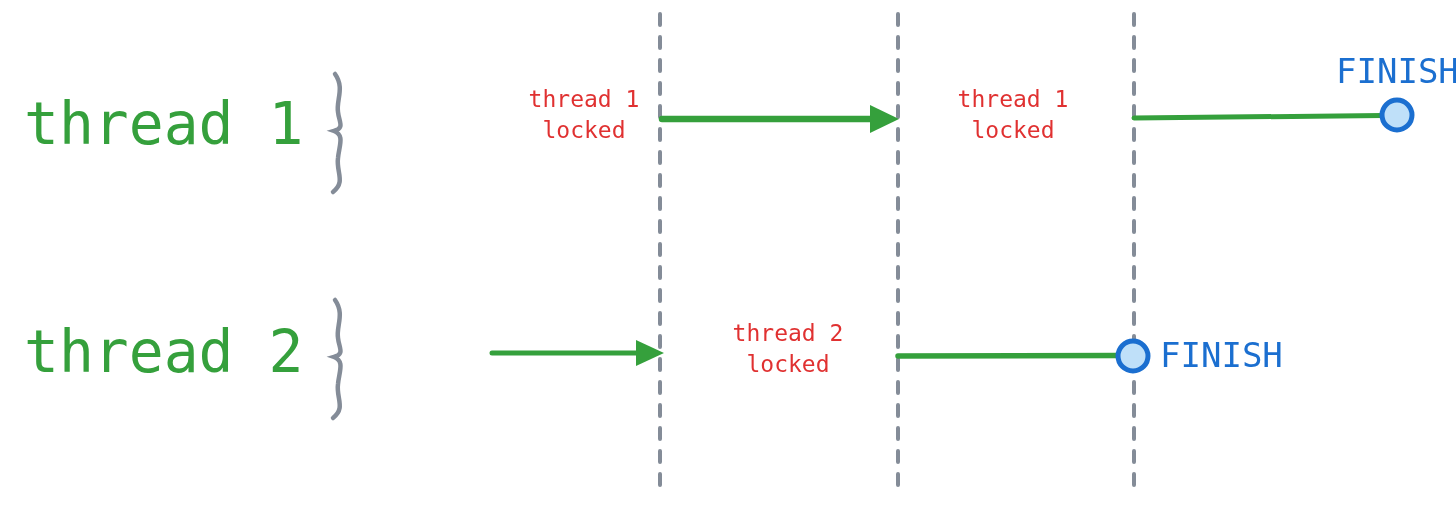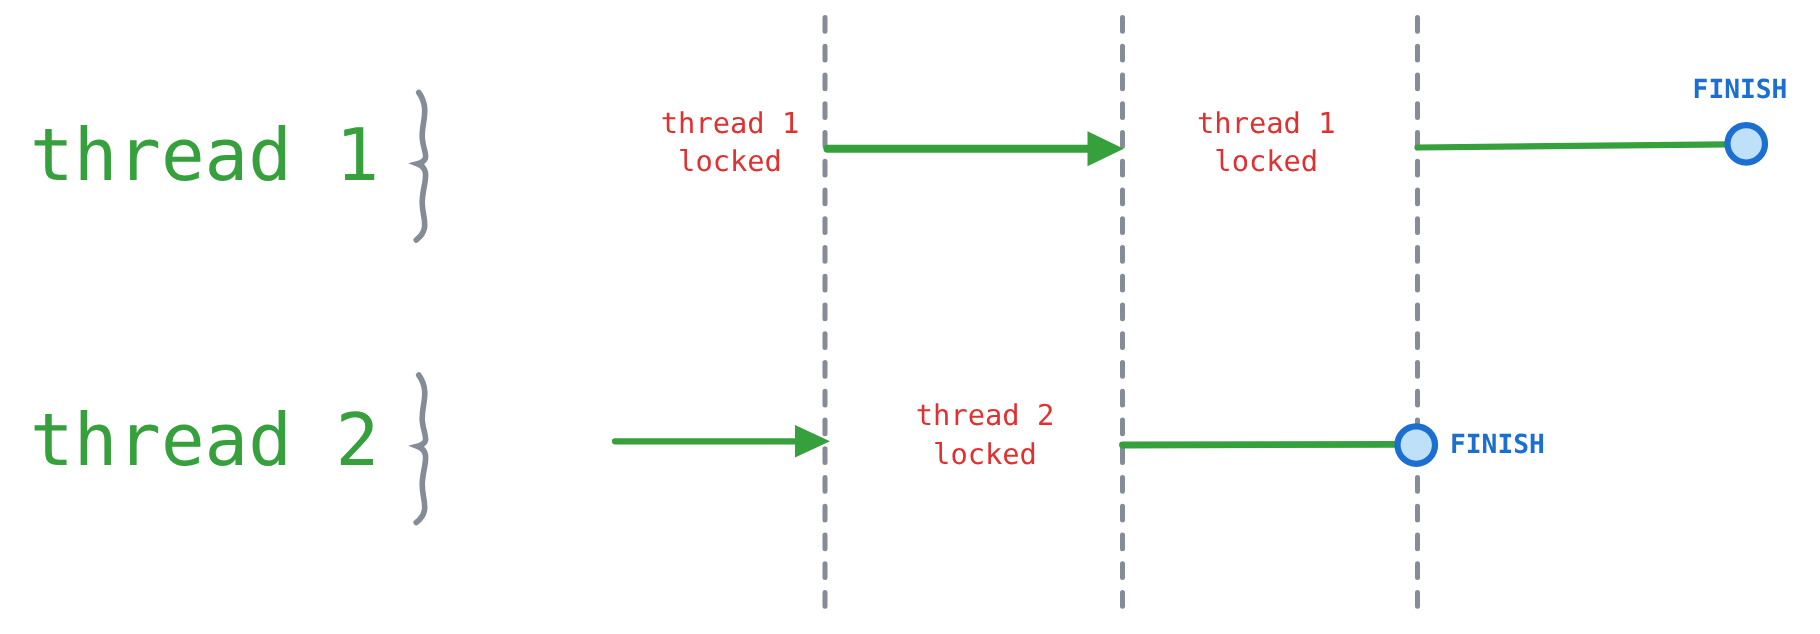--- a/index.html
+++ b/index.html
@@ -36,23 +36,23 @@
     line-height:31px;
     text-align:center;
     white-space:pre-line;
   }
   .lock-1{left:484px;top:84px;}
   .lock-2{left:913px;top:84px;}
   .lock-3{left:688px;top:318px;}
   .finish-label{
     position:absolute;
     color:var(--blue);
-    font-size:21px;
+    font-size:34px;
     line-height:28px;
-    font-weight:bold;
+    font-weight:normal;
     white-space:nowrap;
   }
   .finish-1{left:1336px;top:57px;width:112px;text-align:center;}
   .finish-2{left:1160px;top:341px;}
   .dash-line{stroke:var(--gray);stroke-width:4;stroke-dasharray:11 12;stroke-linecap:round;}
   .green-stroke{stroke:var(--green);fill:none;stroke-linecap:round;}
   .green-fill{fill:var(--green);stroke:none;}
   .brace{stroke:var(--gray);stroke-width:4.5;fill:none;stroke-linecap:round;}
   .finish-circle{fill:var(--circle-fill);stroke:var(--blue);stroke-width:5;}
 </style>

